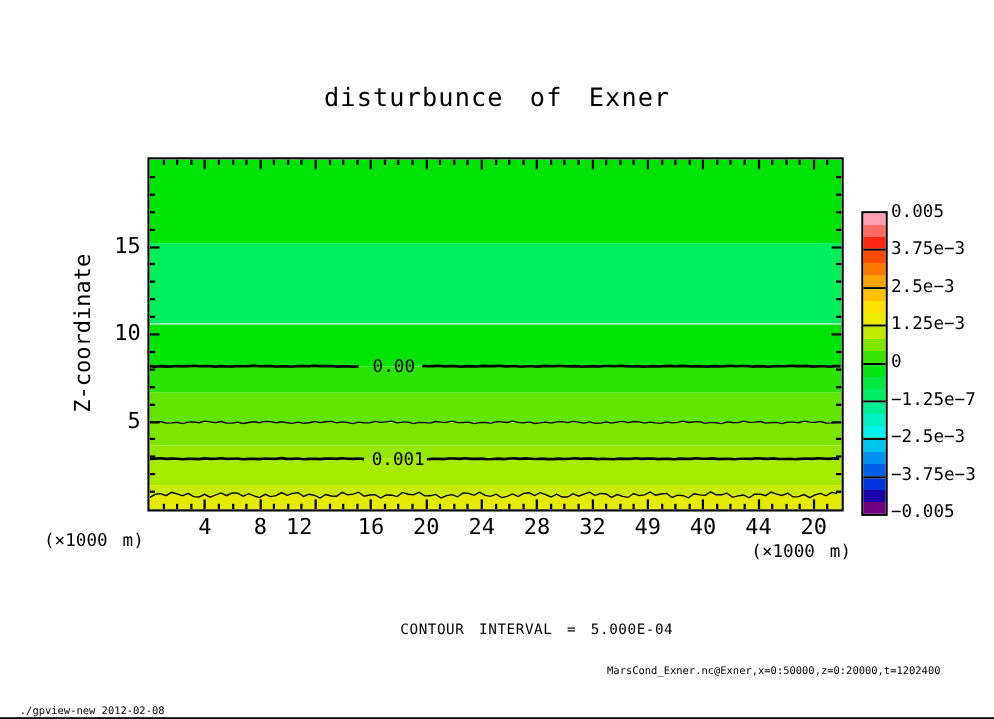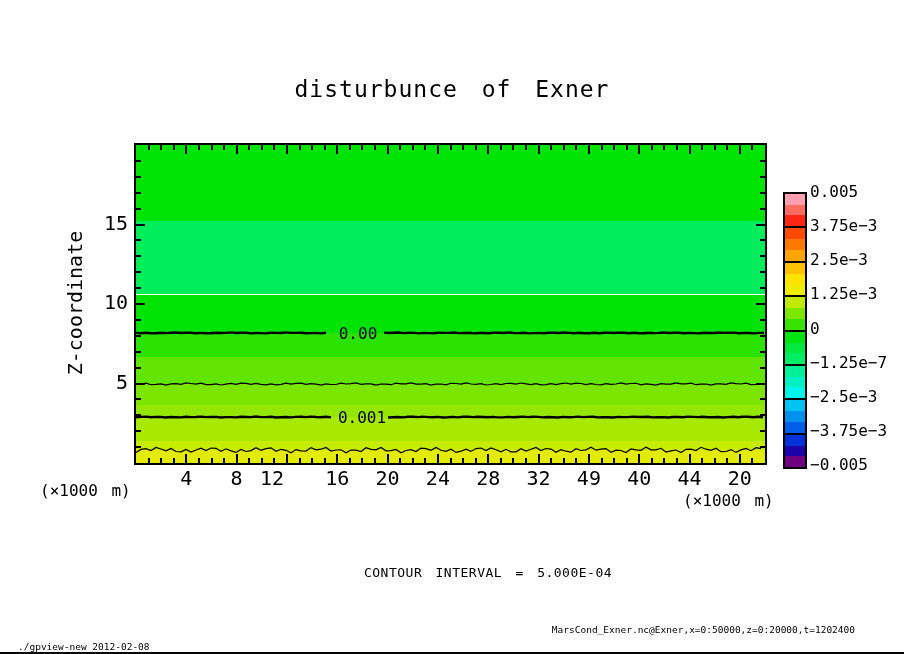--- a/index.html
+++ b/index.html
@@ -21,21 +21,21 @@
   .xunit{left:683px;top:491px;font-size:16px;word-spacing:4px;}
   .xlabel{left:451px;top:514px;transform:translateX(-50%);font-size:20px;}
   .cbar{left:783px;top:192px;width:20px;height:273px;border:2px solid #000;display:flex;flex-direction:column;}
   .cb-cell{flex:1;border-bottom:2px solid #000;}
   .cb-cell:last-child{border-bottom:none;}
   .cbar-labels{left:810px;top:192px;width:94px;height:273px;}
   .cb-label{position:absolute;left:0;font-size:16px;line-height:20px;}
   .cinterval{left:452px;top:565px;transform:translateX(-50%);font-size:13px;word-spacing:5px;letter-spacing:0.5px;margin-left:36px;}
   .time{left:630px;top:596px;font-size:16px;}
   .footer-left{left:18px;top:641px;font-size:9.5px;}
-  .footer-right{right:49px;top:624px;font-size:9.5px;margin-left:44px;}
+  .footer-right{right:49px;top:605px;font-size:9.5px;margin-left:44px;}
   .bottom-edge{left:0;top:652px;width:904px;height:2px;background:#000;}
 </style>
 </head>
 <body>
 
 <div class="canvas">
   <div class="abs title">disturbunce of Exner</div>
 
   <div class="abs zlabel">Z-coordinate</div>
   <div class="abs zticklabels" id="zticklabels">

